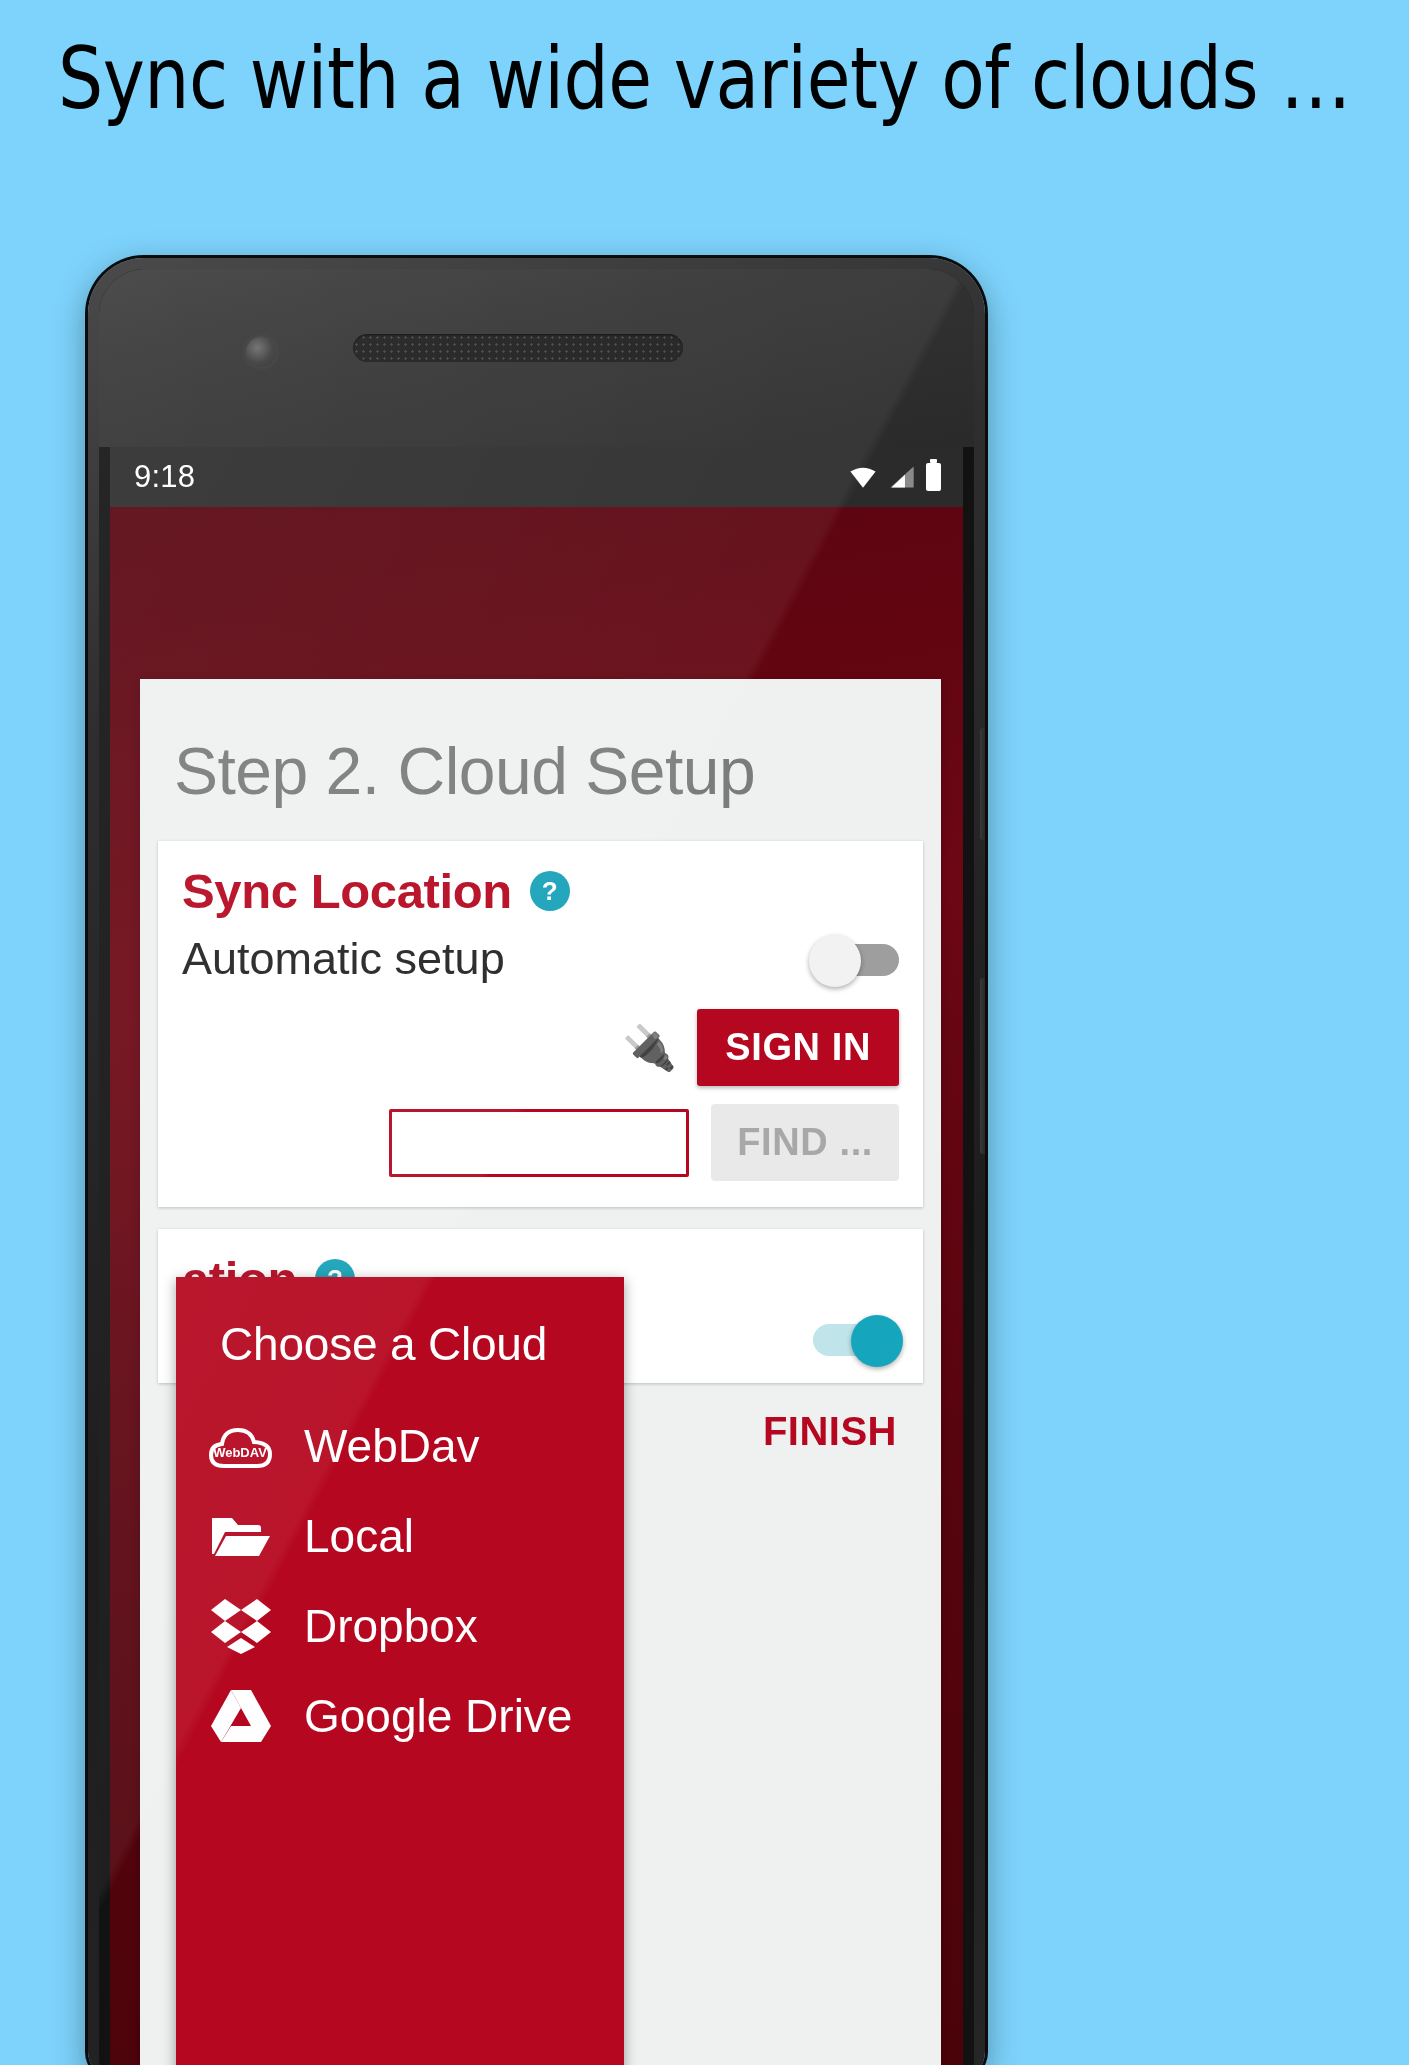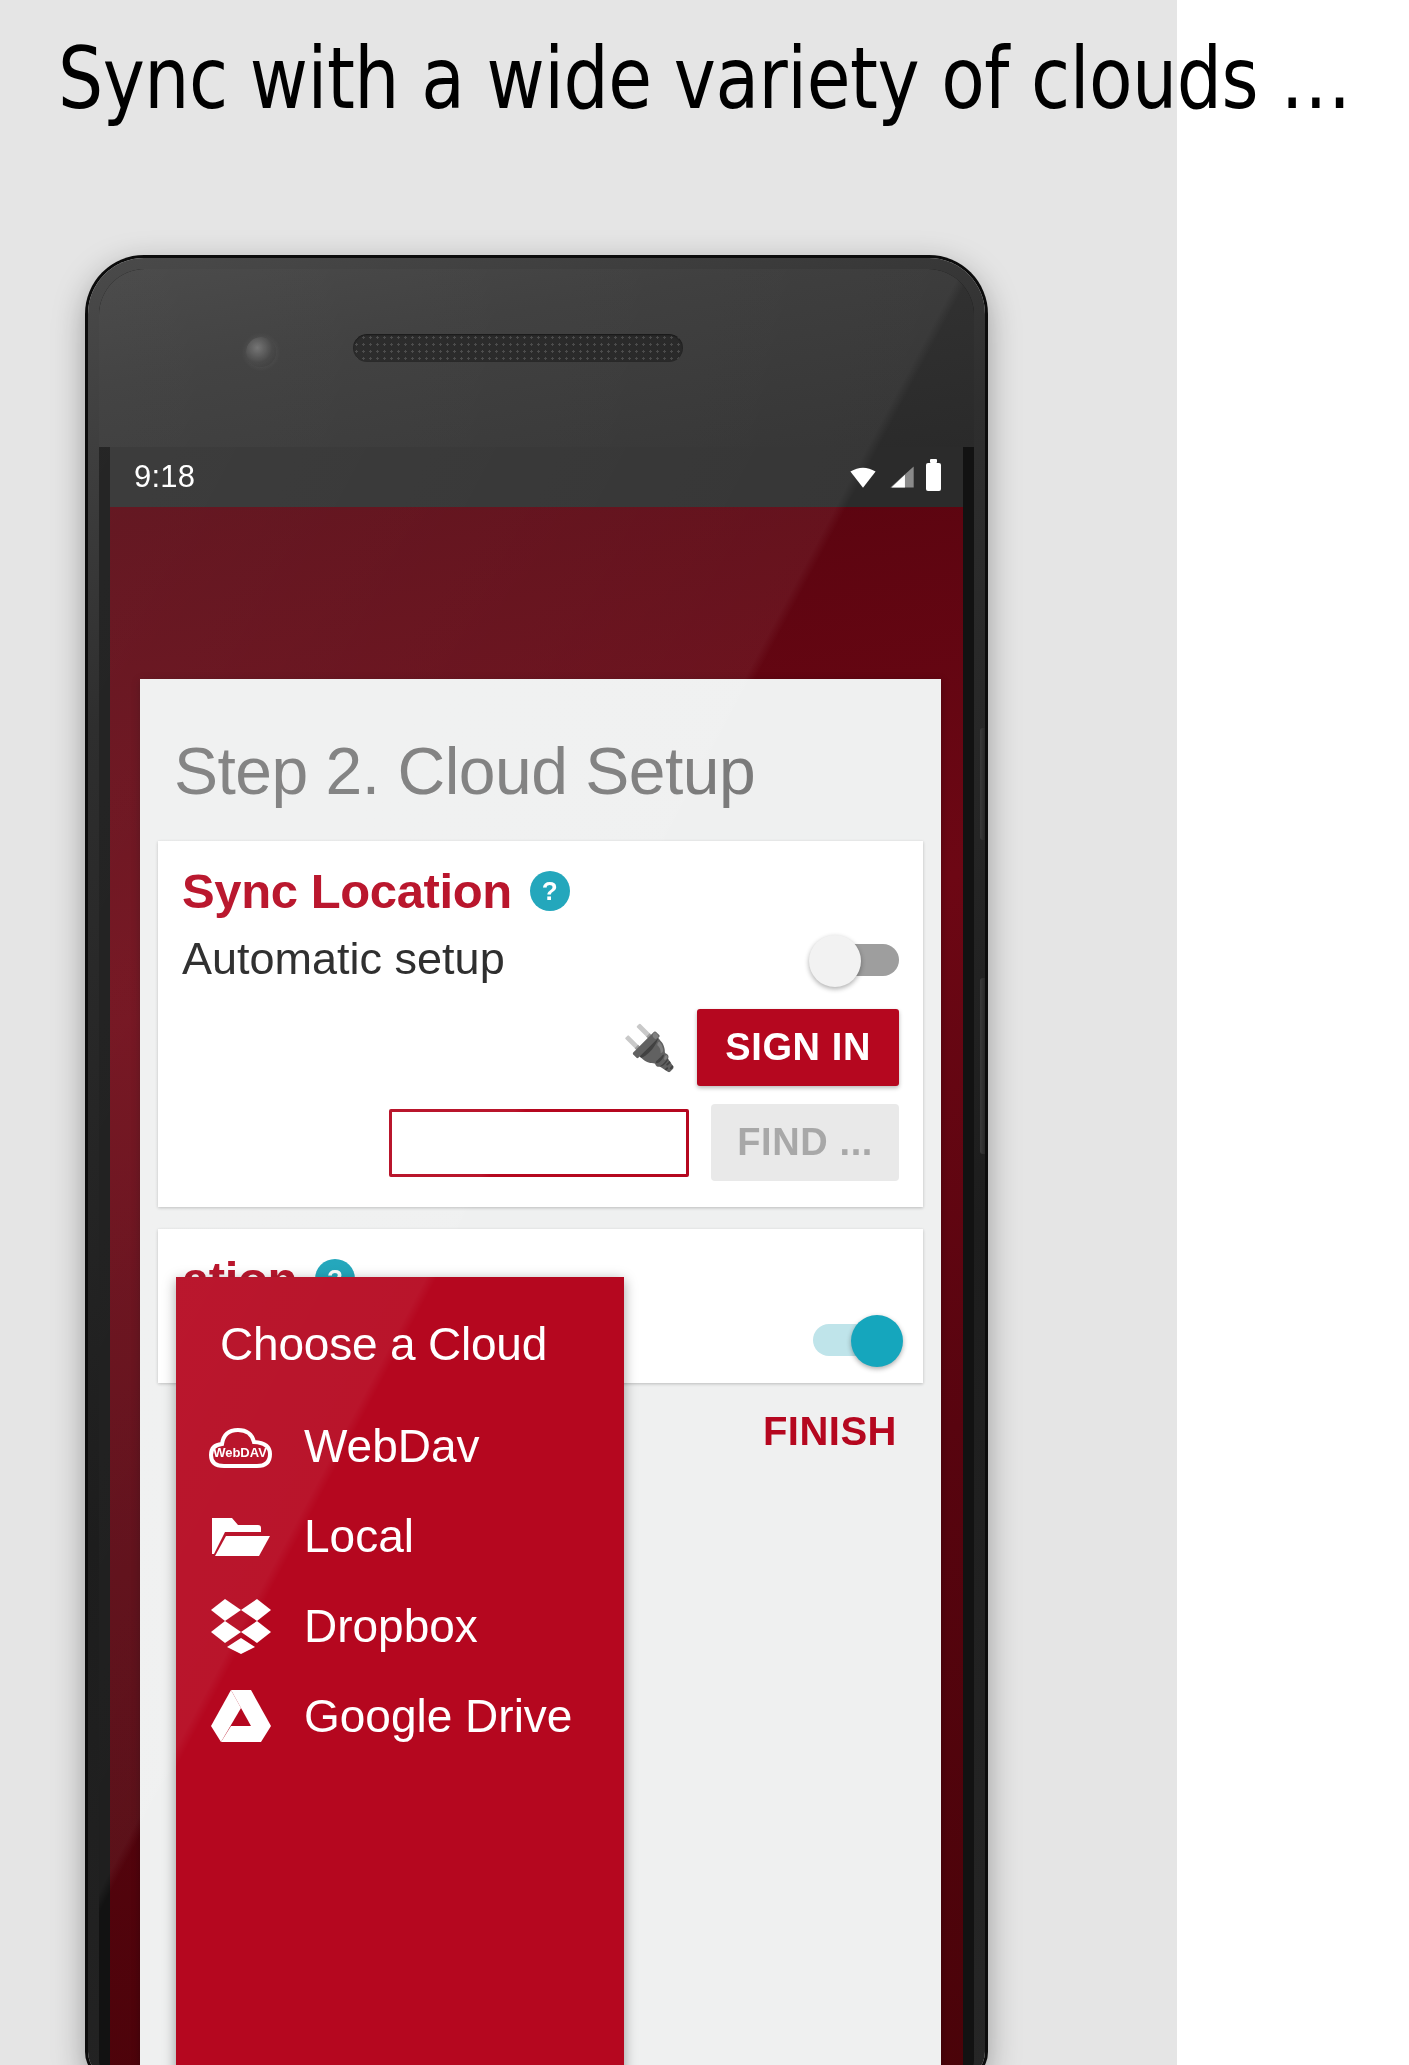--- a/index.html
+++ b/index.html
@@ -2,21 +2,21 @@
 <html><head>
 <meta charset="utf-8">
 <style>
   * { box-sizing: border-box; margin: 0; padding: 0; }
   html, body {
     width: 1409px; height: 2065px;
     background: #ffffff;
     font-family: "Liberation Sans", sans-serif;
     overflow: hidden;
   }
-  #stage { position: relative; width: 1177px; height: 2065px; background: #e5e5e5; }
+  #stage { position: relative; width: 1409px; height: 2065px; background: #7dd3fc; }
 
   
   .headline {
     position: absolute; left: 0; top: 26px; width: 1409px;
     text-align: center;
     font-family: "DejaVu Sans Condensed", "Liberation Sans Narrow", "Liberation Sans", sans-serif;
     font-size: 86px; line-height: 1.22; font-weight: 400;
     color: #000; letter-spacing: -0.5px;
     transform: scaleX(0.92); transform-origin: 50% 0;
   }

